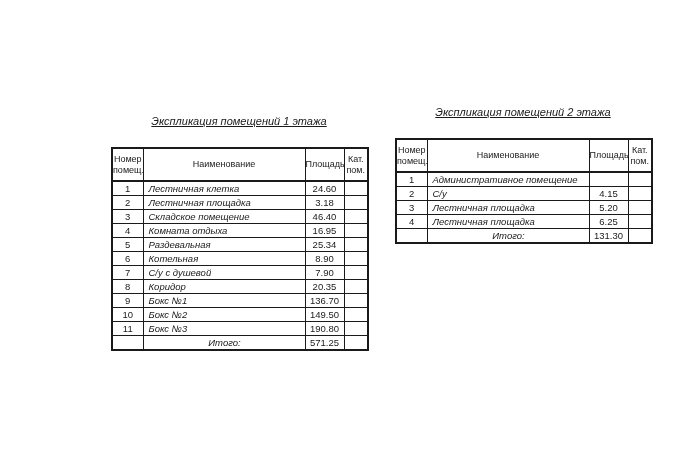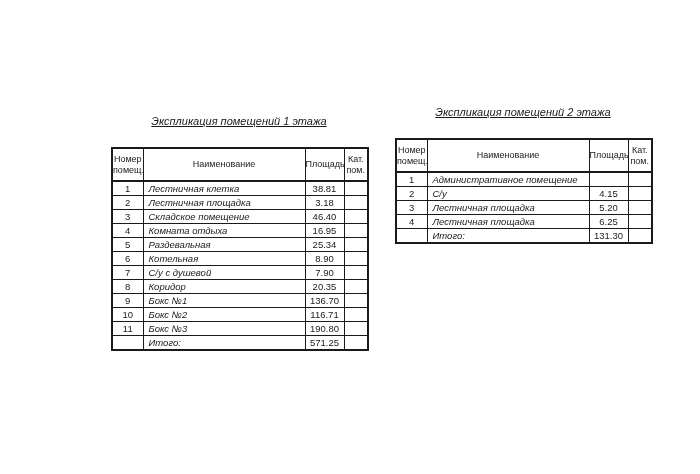--- a/index.html
+++ b/index.html
@@ -68,21 +68,21 @@
   .explication td.area,
   .explication td.cat {
     text-align: center;
   }
   .explication td.name {
     text-align: left;
     padding-left: 5px;
     font-style: italic;
   }
   .explication td.total-label {
-    text-align: left;
+    text-align: center;
     padding-right: 4px;
   }
   col.c-num  { width: 31px; }
   col.c-name { width: 162px; }
   col.c-area { width: 39px; }
   col.c-cat  { width: 24px; }
 </style>
 </head>
 <body>
 
@@ -102,21 +102,21 @@
           <th>Номер помещ.</th>
           <th>Наименование</th>
           <th>Площадь</th>
           <th>Кат. пом.</th>
         </tr>
       </thead>
       <tbody>
           <tr>
             <td class="num">1</td>
             <td class="name">Лестничная клетка</td>
-            <td class="area">38.81</td>
+            <td class="area">24.60</td>
             <td class="cat"></td>
           </tr>
           <tr>
             <td class="num">2</td>
             <td class="name">Лестничная площадка</td>
             <td class="area">3.18</td>
             <td class="cat"></td>
           </tr>
           <tr>
             <td class="num">3</td>
@@ -156,21 +156,21 @@
           </tr>
           <tr>
             <td class="num">9</td>
             <td class="name">Бокс №1</td>
             <td class="area">136.70</td>
             <td class="cat"></td>
           </tr>
           <tr>
             <td class="num">10</td>
             <td class="name">Бокс №2</td>
-            <td class="area">116.71</td>
+            <td class="area">149.50</td>
             <td class="cat"></td>
           </tr>
           <tr>
             <td class="num">11</td>
             <td class="name">Бокс №3</td>
             <td class="area">190.80</td>
             <td class="cat"></td>
           </tr>
           <tr>
             <td class="num"></td>

